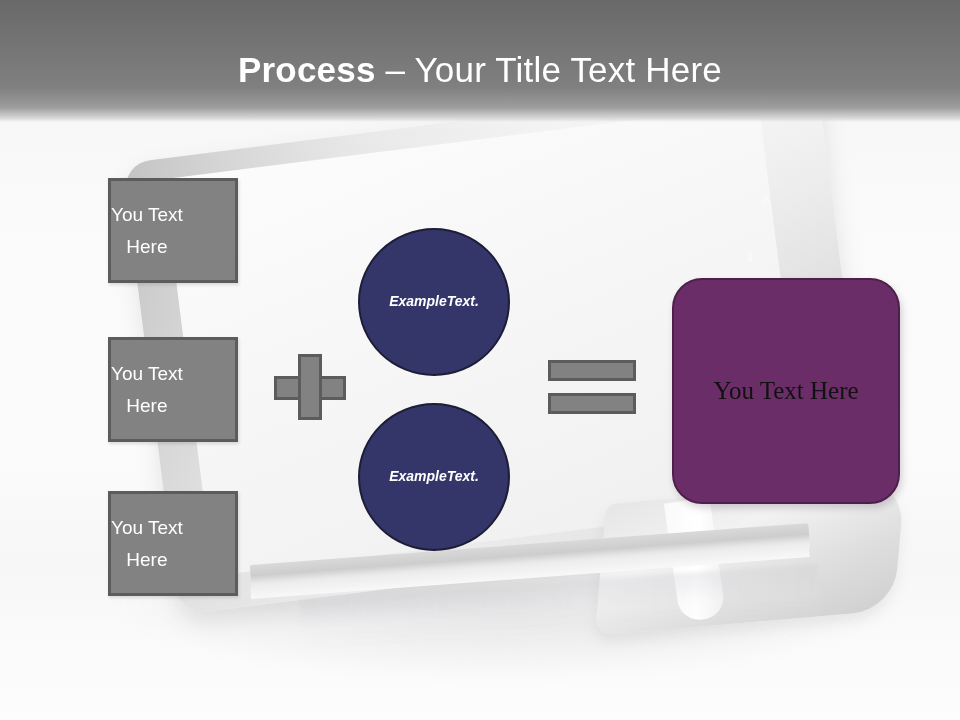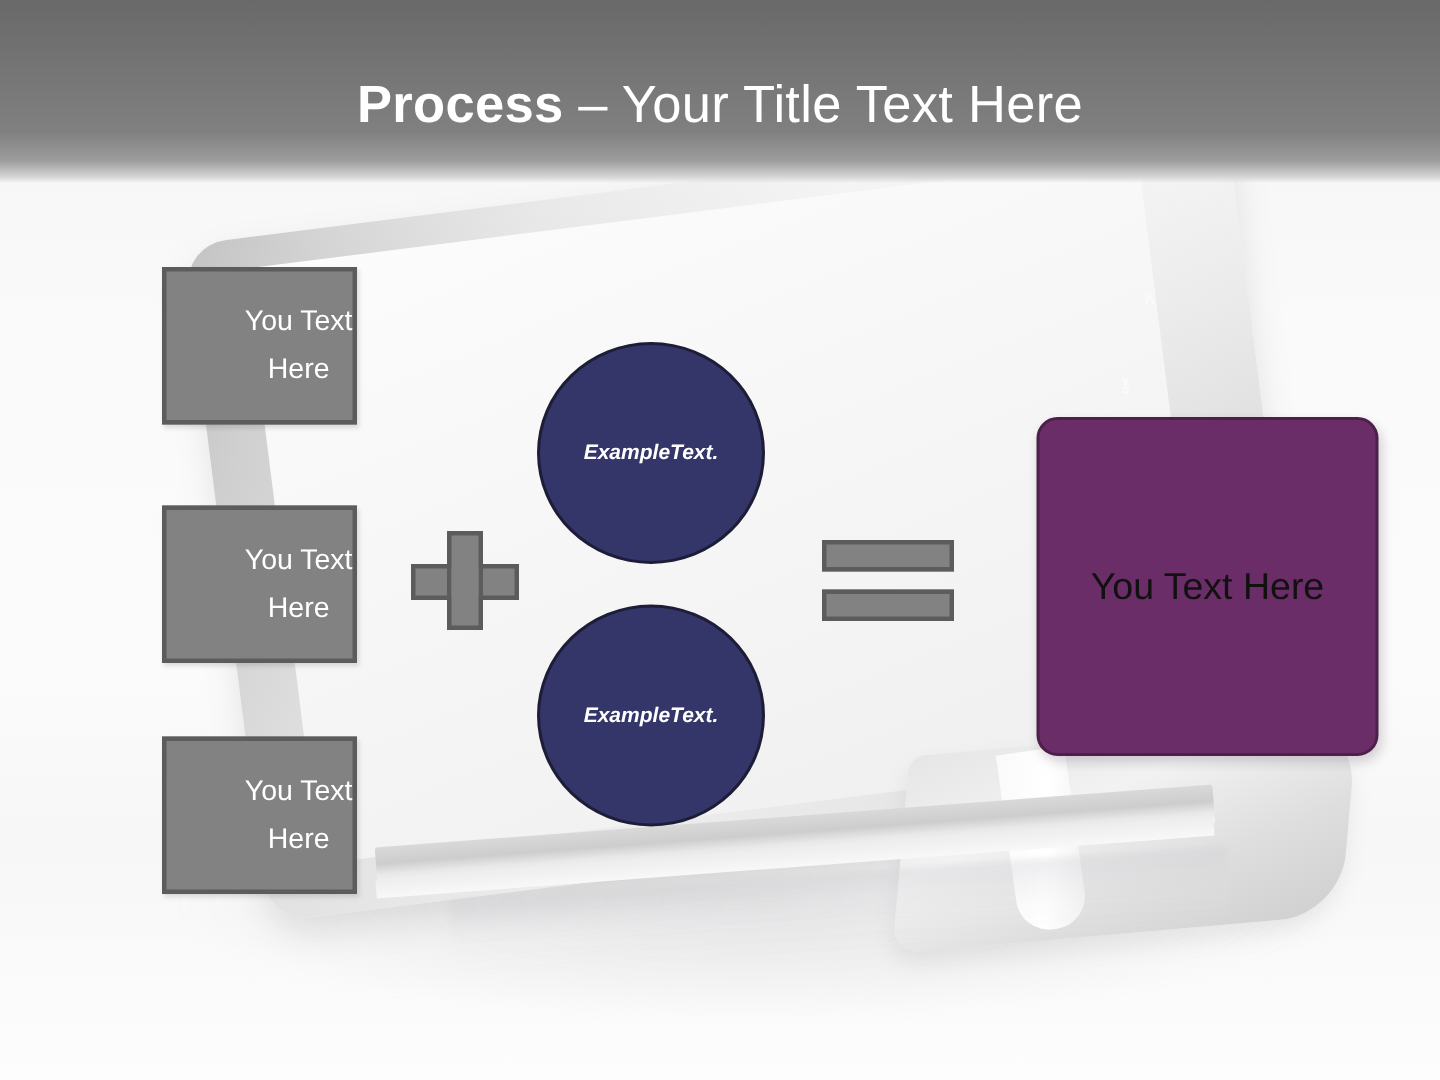--- a/index.html
+++ b/index.html
@@ -193,21 +193,21 @@
   
   .gray-box {
     position: absolute;
     width: 130px;
     height: 105px;
     background: #828282;
     border: 3px solid #5c5c5c;
     box-sizing: border-box;
     display: flex;
     align-items: center;
-    justify-content: flex-end;
+    justify-content: flex-start;
     text-align: center;
     color: #ffffff;
     font-size: 19px;
     line-height: 1.65;
     box-shadow: 1px 2px 3px rgba(90,90,95,0.20);
   }
   .gray-box.b1 { left: 108px; top: 178px; }
   .gray-box.b2 { left: 108px; top: 337px; }
   .gray-box.b3 { left: 108px; top: 491px; }
 
@@ -261,33 +261,34 @@
     font-style: italic;
     line-height: 1.85;
     text-align: center;
   }
   .circle.c1 { left: 358px; top: 228px; }
   .circle.c2 { left: 358px; top: 403px; }
 
   
   .purple-box {
     position: absolute;
-    left: 691px; top: 278px;
+    left: 672px; top: 278px;
     width: 228px; height: 226px;
     background: #6b2d68;
     border: 2px solid #4d1f4b;
-    border-radius: 14px;
+    border-radius: 30px;
     box-sizing: border-box;
     display: flex;
     align-items: center;
     justify-content: center;
     color: #111111;
     font-size: 25px;
     text-align: center;
     box-shadow: 2px 4px 7px rgba(80,60,80,0.22);
+    font-family: Liberation Serif, serif;
   }
 </style>
 </head>
 <body>
 
 <div id="slide">
 
   <div class="photo-layer">
     <div class="floor-shadow"></div>
     <div class="tablet-body"></div>

